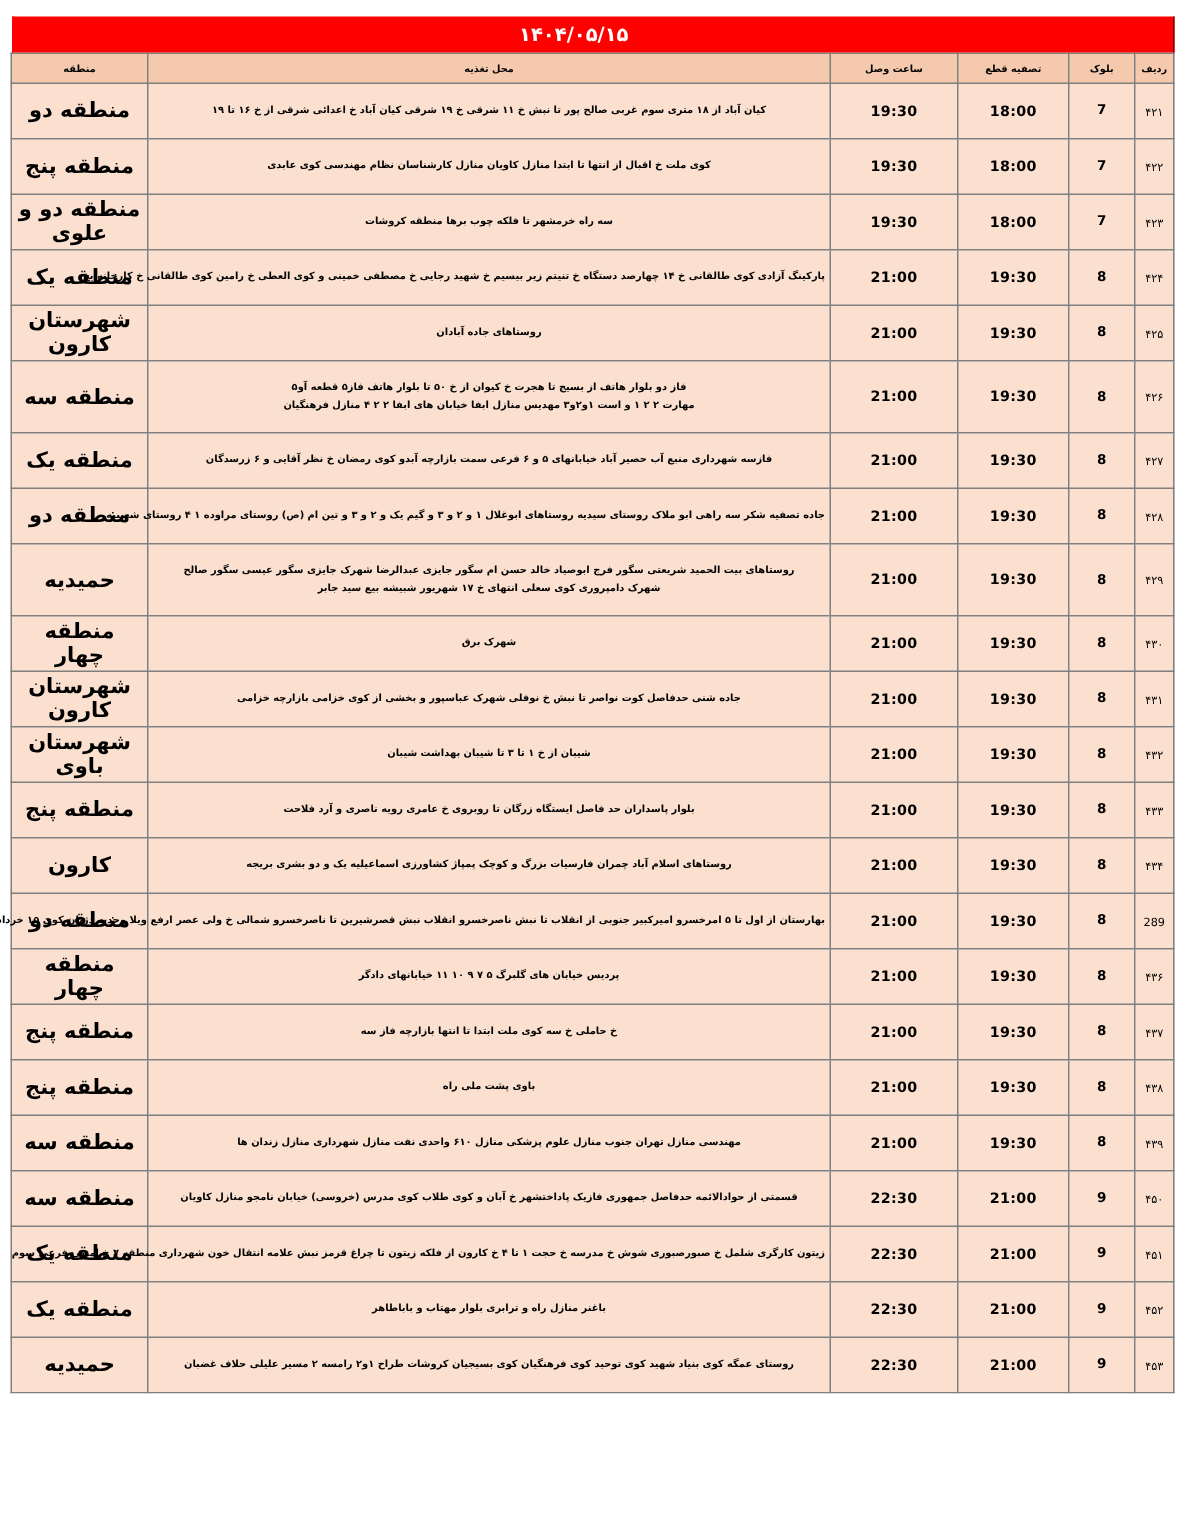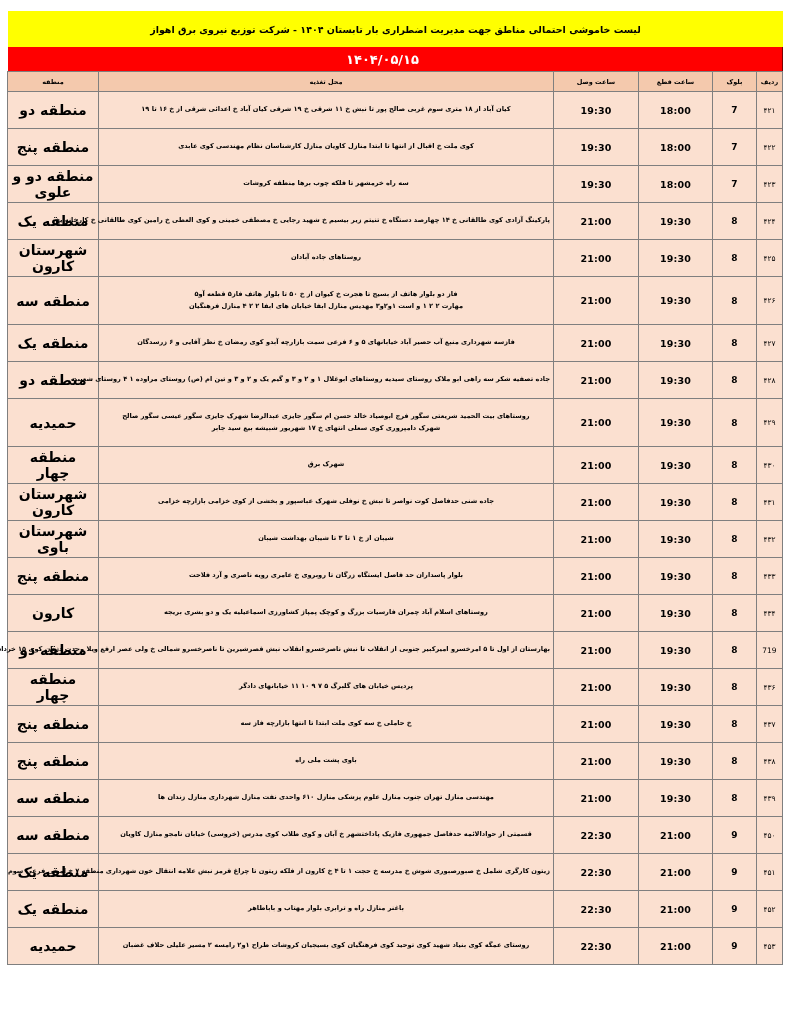--- a/index.html
+++ b/index.html
@@ -128,23 +128,20 @@
   tr.datarow.tall { height: 48px; }
   .pad-bottom { height: 8px; background: #ffffff; }
 </style>
 </head>
 <body>
 
 <div class="sheet">
 
   <div class="pad-top"></div>
 
-  <div class="title-banner">
-    <div class="title-text">لیست خاموشی احتمالی مناطق جهت مدیریت اضطراری بار تابستان ۱۴۰۴ - شرکت توزیع نیروی برق اهواز</div>
-  </div>
 
   <div class="date-row">
     <div class="date-cap"></div>
     <div class="date-banner">
       <div class="date-text">۱۴۰۴/۰۵/۱۵</div>
     </div>
   </div>
 
   <table class="grid">
     <colgroup>
@@ -152,21 +149,21 @@
       <col class="c-block">
       <col class="c-off">
       <col class="c-on">
       <col class="c-place">
       <col class="c-region">
     </colgroup>
     <thead>
       <tr>
         <th>ردیف</th>
         <th>بلوک</th>
-        <th>ساعت قطع</th>
+        <th>تصفیه قطع</th>
         <th>ساعت وصل</th>
         <th>محل تغذیه</th>
         <th>منطقه</th>
       </tr>
     </thead>
     <tbody id="table-body">
         <tr class="datarow">
           <td class="radif">۴۲۱</td>
           <td class="block">7</td>
           <td class="timeoff">18:00</td>
@@ -302,21 +299,21 @@
           <td class="radif">۴۳۴</td>
           <td class="block">8</td>
           <td class="timeoff">19:30</td>
           <td class="timeon">21:00</td>
           <td class="place">
             <div class="seg">روستاهای اسلام آباد    چمران    فارسیات بزرگ و کوچک    پمپاژ کشاورزی    اسماعیلیه یک و دو    بشری    بریجه</div>
           </td>
           <td class="region">کارون</td>
         </tr>
         <tr class="datarow">
-          <td class="radif">719</td>
+          <td class="radif">289</td>
           <td class="block">8</td>
           <td class="timeoff">19:30</td>
           <td class="timeon">21:00</td>
           <td class="place">
             <div class="seg">بهارستان از اول تا ۵ امرخسرو    امیرکبیر جنوبی از انقلاب تا نبش ناصرخسرو    انقلاب نبش قصرشیرین تا ناصرخسرو شمالی    خ ولی عصر    ارفع    ویلا    وحدت    دژبان    کوی ۱۵ خرداد ۵ فرعی</div>
           </td>
           <td class="region">منطقه دو</td>
         </tr>
         <tr class="datarow">
           <td class="radif">۴۳۶</td>

